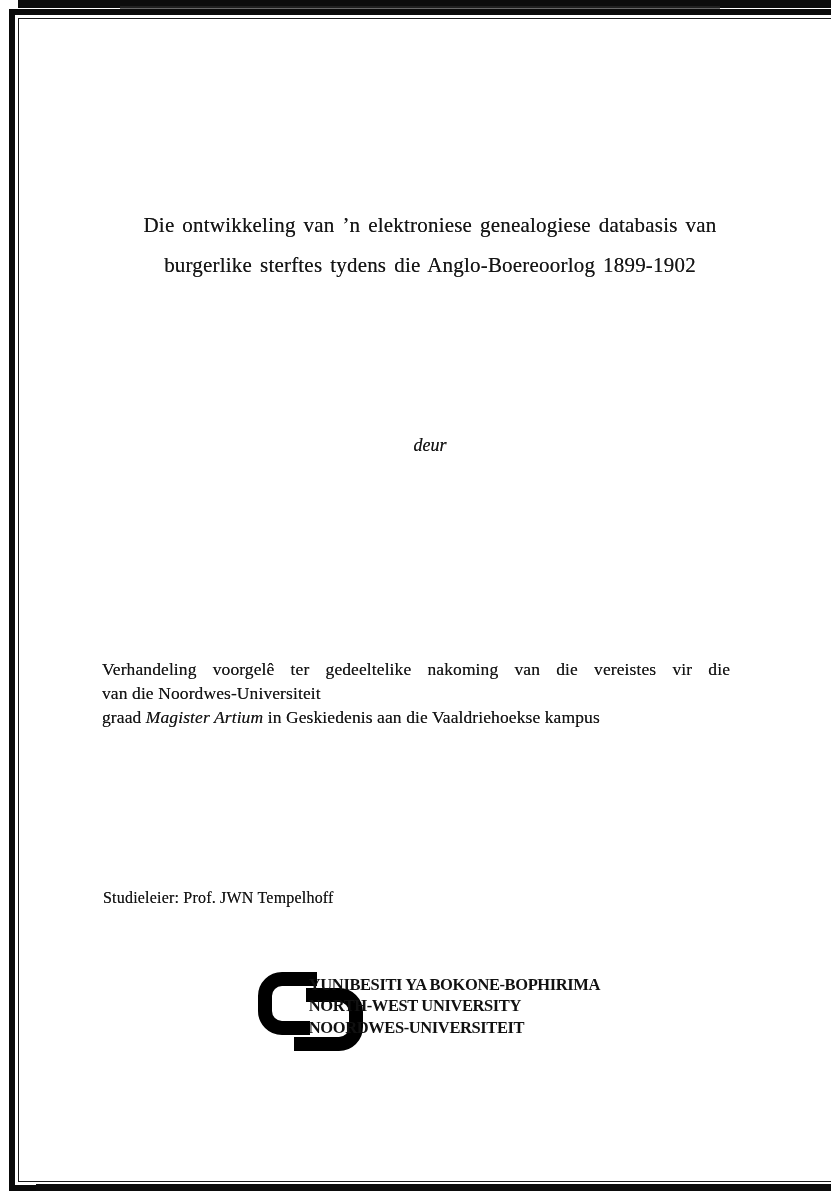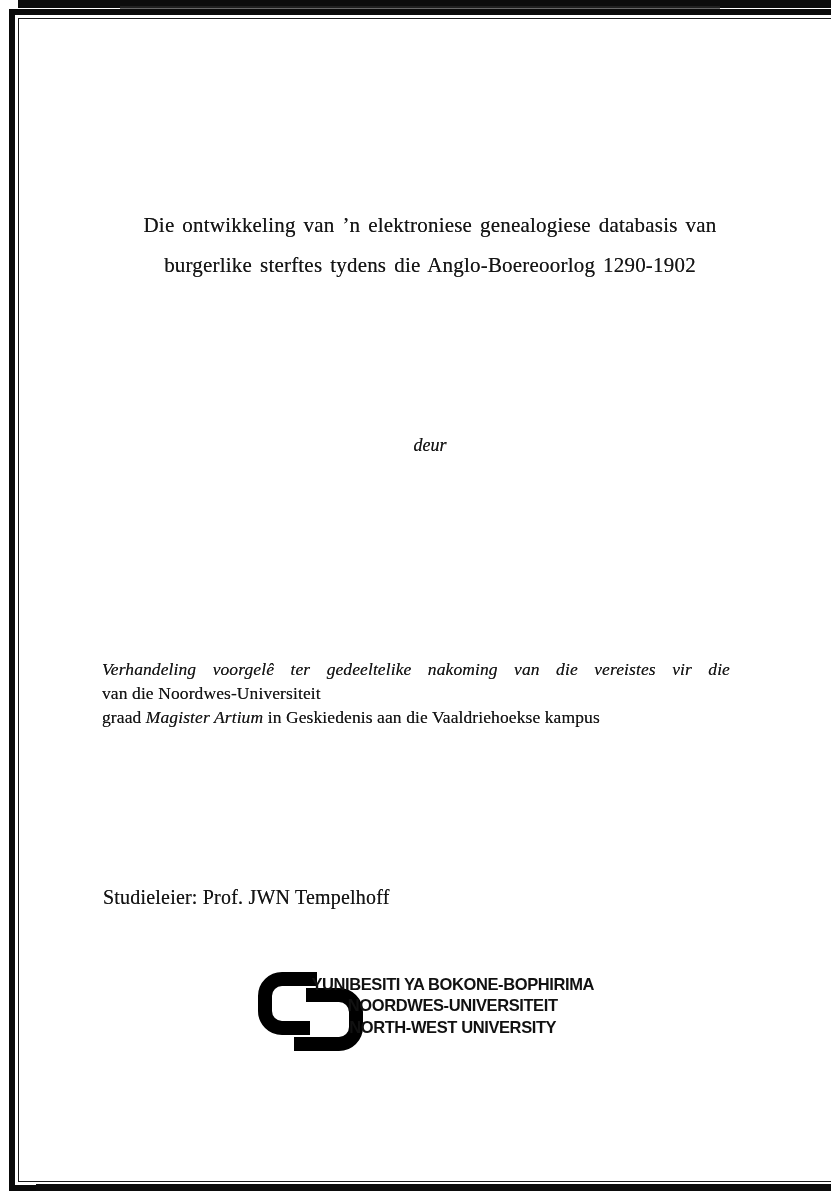--- a/index.html
+++ b/index.html
@@ -32,53 +32,53 @@
     text-align:center;font-size:18px;font-style:italic;
   }
   .author{
     position:absolute;top:517px;left:0;right:0;
     text-align:center;font-size:20px;letter-spacing:.2px;
   }
   .submission{
     position:absolute;top:657px;left:102px;width:628px;
     font-size:17.5px;line-height:24px;letter-spacing:.1px;
   }
-  .submission .just{text-align:justify;text-align-last:justify;font-style:italic;}
+  .submission .just{text-align:justify;text-align-last:justify;}
   .submission .it{font-style:italic;}
   .supervisor{
     position:absolute;top:884px;left:103px;
-    font-size:20px;line-height:27px;letter-spacing:.2px;
+    font-size:16px;line-height:27px;letter-spacing:.2px;
   }
   .date-glyph{font-weight:bold;}
 
   .logo-mark{position:absolute;left:257px;top:971px;width:107px;height:81px;}
   .logo-mark svg{display:block;width:100%;height:100%;}
   .logo-text{
-    position:absolute;top:974px;right:266px;
-    text-align:center;
-    font-family:Liberation Sans, sans-serif;
+    position:absolute;top:974px;right:260px;
+    text-align:left;
+    font-family:Liberation Serif, serif;
     font-weight:bold;font-size:16.5px;line-height:21.3px;
     letter-spacing:-0.4px;color:#111;
     white-space:nowrap;
   }
 </style>
 </head>
 <body>
 
 <div class="page">
 
   <div class="artifact-top"></div>
   <div class="artifact-top2"></div>
   <div class="frame-outer"></div>
   <div class="frame-inner"></div>
   <div class="artifact-bottom"></div>
 
   <div class="title serif-smudge">
     <div>Die ontwikkeling van ’n elektroniese genealogiese databasis van</div>
-    <div>burgerlike sterftes tydens die Anglo-Boereoorlog 1290-1902</div>
+    <div>burgerlike sterftes tydens die Anglo-Boereoorlog 1899-1902</div>
   </div>
 
   <div class="byline serif-smudge">deur</div>
 
 
   <div class="submission serif-smudge">
     <div class="just">Verhandeling voorgelê ter gedeeltelike nakoming van die vereistes vir die</div>
     <div>van die Noordwes-Universiteit</div>
     <div><span>graad </span><span class="it">Magister Artium</span><span> in Geskiedenis aan die Vaaldriehoekse kampus</span></div>
   </div>
@@ -89,17 +89,17 @@
 
   <div class="logo-mark">
     <svg viewBox="0 0 107 81" xmlns="http://www.w3.org/2000/svg">
       <path d="M 60 8 H 25 A 17 17 0 0 0 8 25 V 40 A 17 17 0 0 0 25 57 H 53" fill="none" stroke="#000000" stroke-width="14"></path>
       <path d="M 37 73 H 82 A 17 17 0 0 0 99 56 V 41 A 17 17 0 0 0 82 24 H 49" fill="none" stroke="#000000" stroke-width="14"></path>
     </svg>
   </div>
 
   <div class="logo-text">
     <div>YUNIBESITI YA BOKONE-BOPHIRIMA</div>
+    <div>NORTH-WEST UNIVERSITY</div>
     <div>NOORDWES-UNIVERSITEIT</div>
-    <div>NORTH-WEST UNIVERSITY</div>
   </div>
 
 </div>
 
 </body></html>

